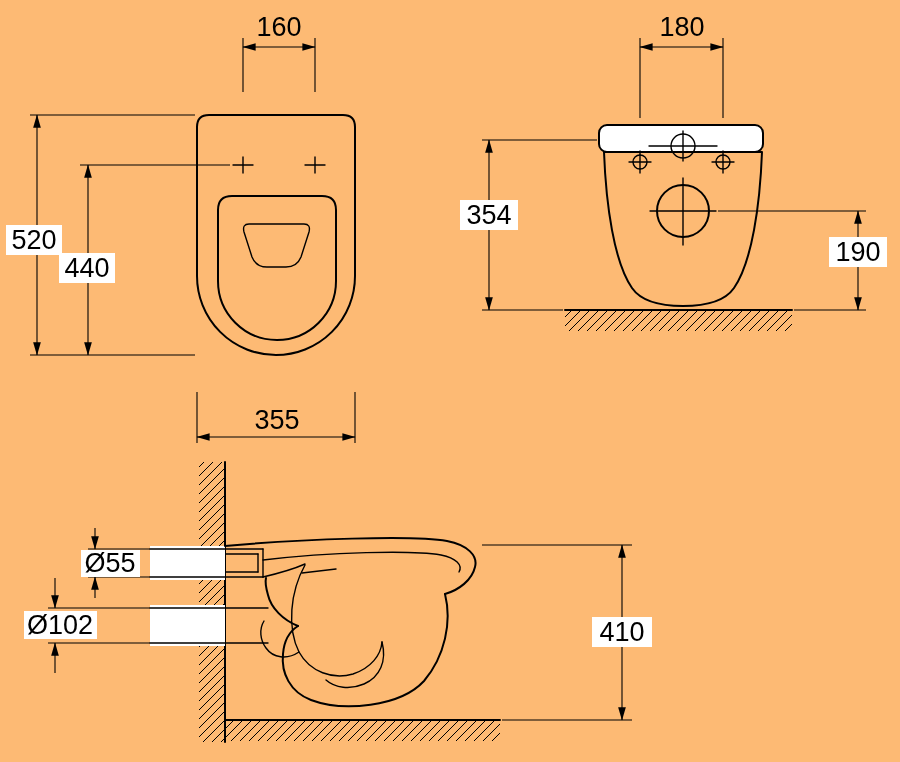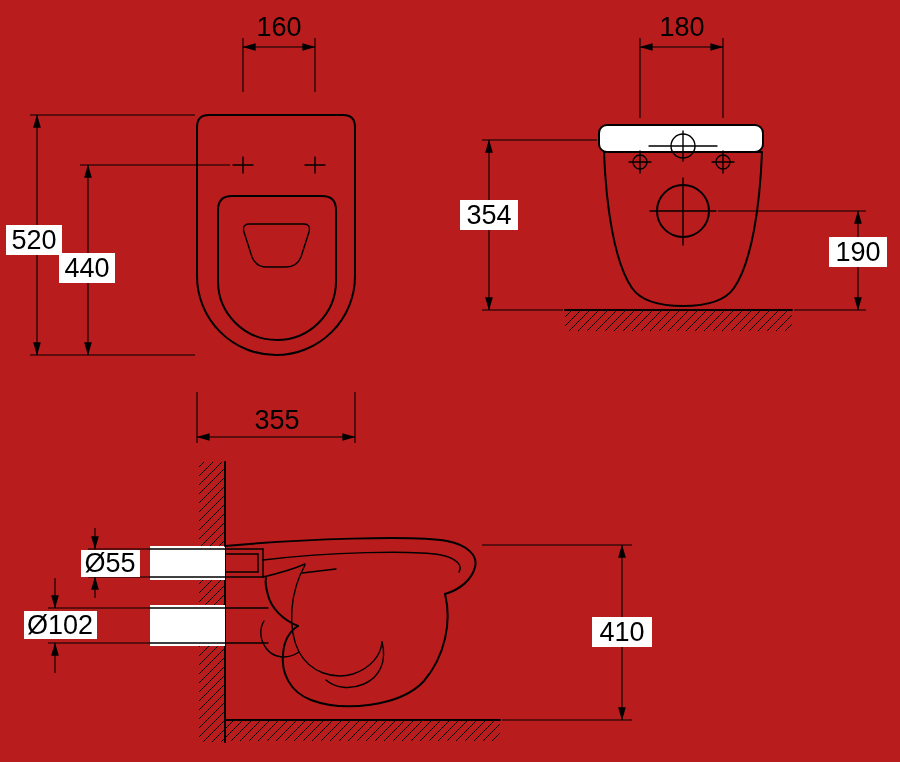--- a/index.html
+++ b/index.html
@@ -1,16 +1,16 @@
 <!DOCTYPE html>
 <html><head>
 <meta charset="utf-8">
 <style>
   html,body{margin:0;padding:0;background:#ffffff;}
-  .page{width:900px;height:762px;background:#b91c1c;position:relative;overflow:hidden;text-decoration:underline;}
+  .page{width:900px;height:762px;background:#fdba74;position:relative;overflow:hidden;text-decoration:underline;}
   svg{display:block;}
   .obj{stroke:#000;stroke-width:2;fill:none;stroke-linecap:round;stroke-linejoin:round;}
   .med{stroke:#000;stroke-width:1.4;fill:none;stroke-linecap:round;stroke-linejoin:round;}
   .dim{stroke:#000;stroke-width:1.1;fill:none;}
   .txt{font-family:"Liberation Sans", sans-serif;font-size:27px;fill:#000;text-anchor:middle;dominant-baseline:central;}
   .txtbg{fill:#ffffff;}
   .whitefill{fill:#ffffff;}
 </style>
 </head>
 <body>

